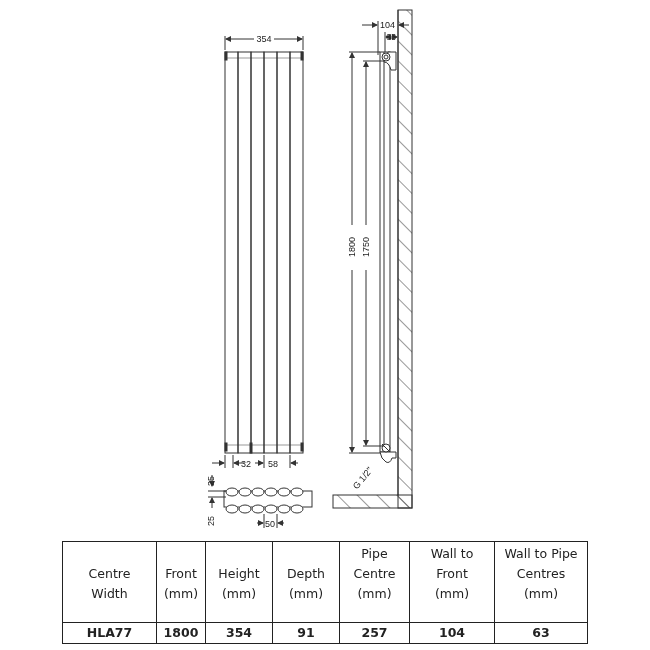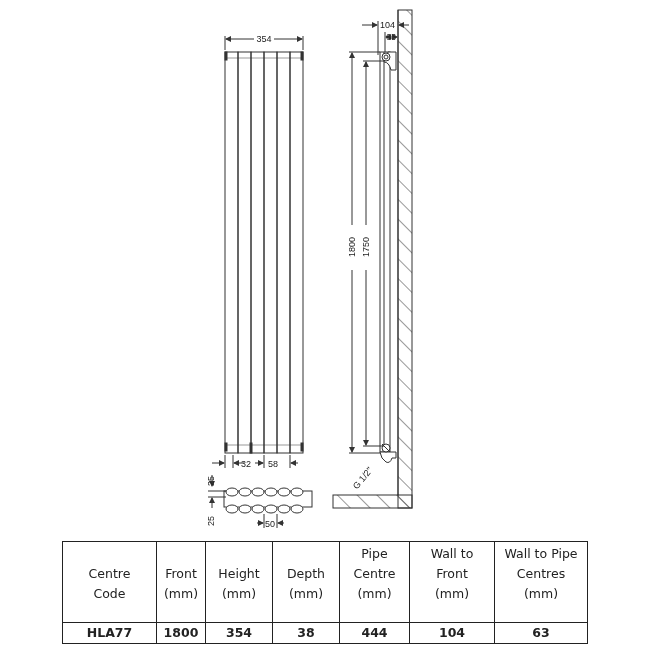--- a/index.html
+++ b/index.html
@@ -133,21 +133,21 @@
   <text class="dimtxt" transform="translate(355,247) rotate(-90)" text-anchor="middle">1800</text>
   <text class="dimtxt" transform="translate(369,247) rotate(-90)" text-anchor="middle">1750</text>
   <text class="dimtxt" transform="translate(365,480) rotate(-50)" text-anchor="middle">G 1/2"</text>
 </svg>
 
 <table class="spec">
   <tbody>
       <tr class="head">
     <td style="width:93px">
       <span class="hline">Centre</span>
-          <span class="hline">Code</span>
+          <span class="hline">Width</span>
     </td>
     <td style="width:48px">
       <span class="hline">Front</span>
           <span class="hline">(mm)</span>
     </td>
     <td style="width:66px">
       <span class="hline">Height</span>
           <span class="hline">(mm)</span>
     </td>
     <td style="width:66px">
@@ -167,19 +167,19 @@
     <td>
       <span class="hline">Wall to Pipe</span>
           <span class="hline">Centres</span>
           <span class="hline">(mm)</span>
     </td>
   </tr>
   <tr class="vals">
     <td>HLA77</td>
     <td>1800</td>
     <td>354</td>
-    <td>38</td>
-    <td>444</td>
+    <td>91</td>
+    <td>257</td>
     <td>104</td>
     <td>63</td>
   </tr>
 </tbody>
   </table>
 
 </body></html>

